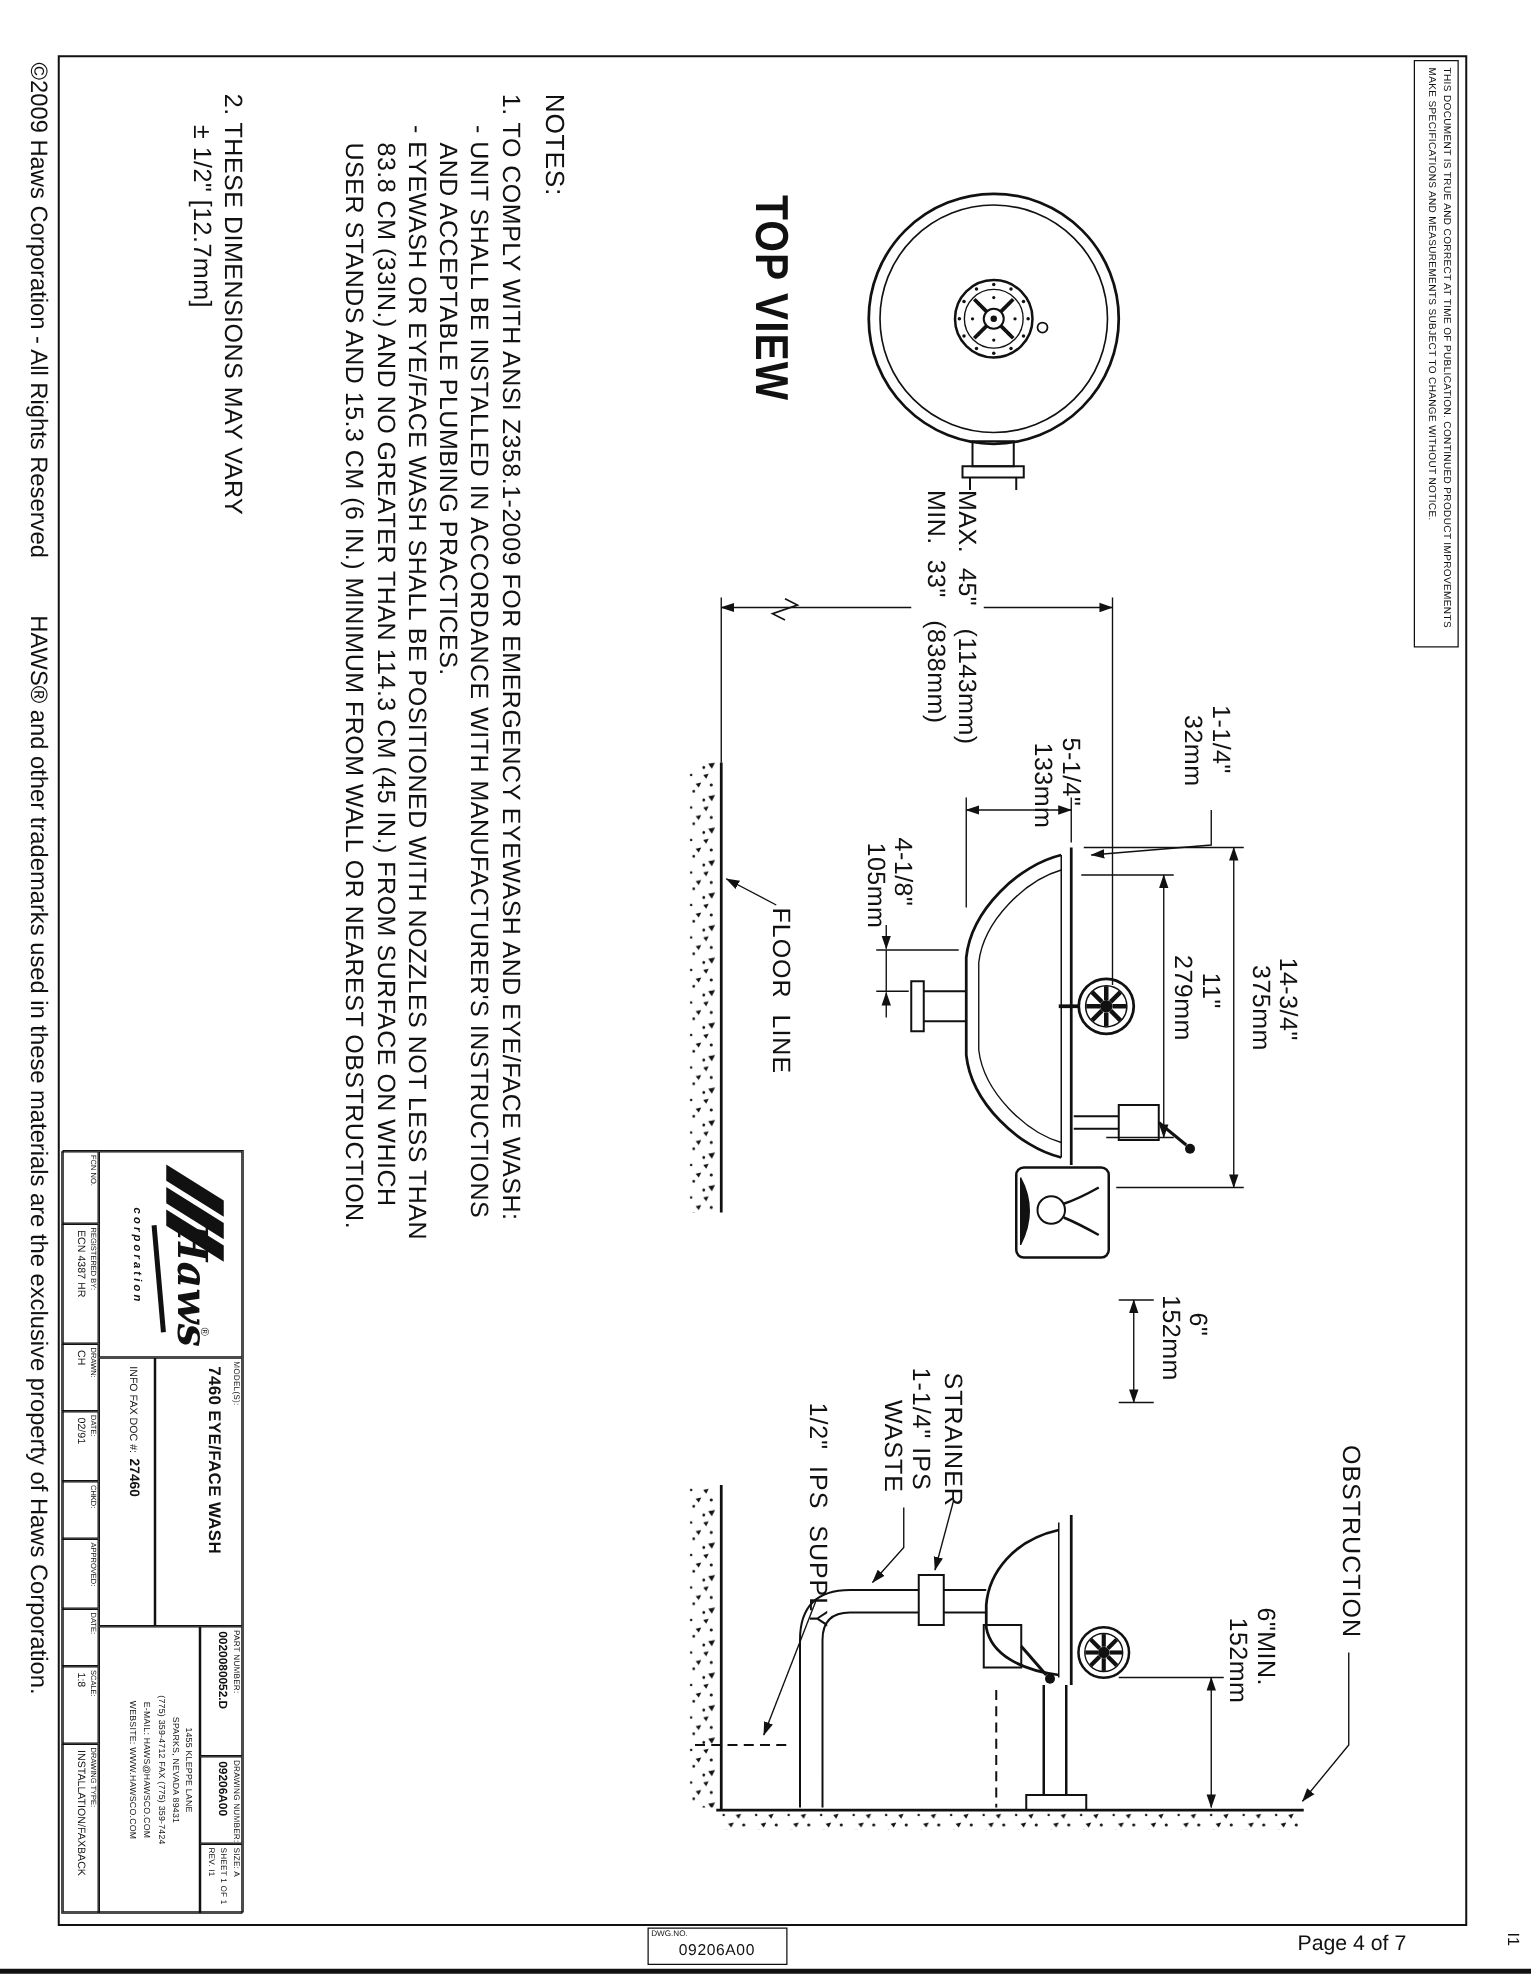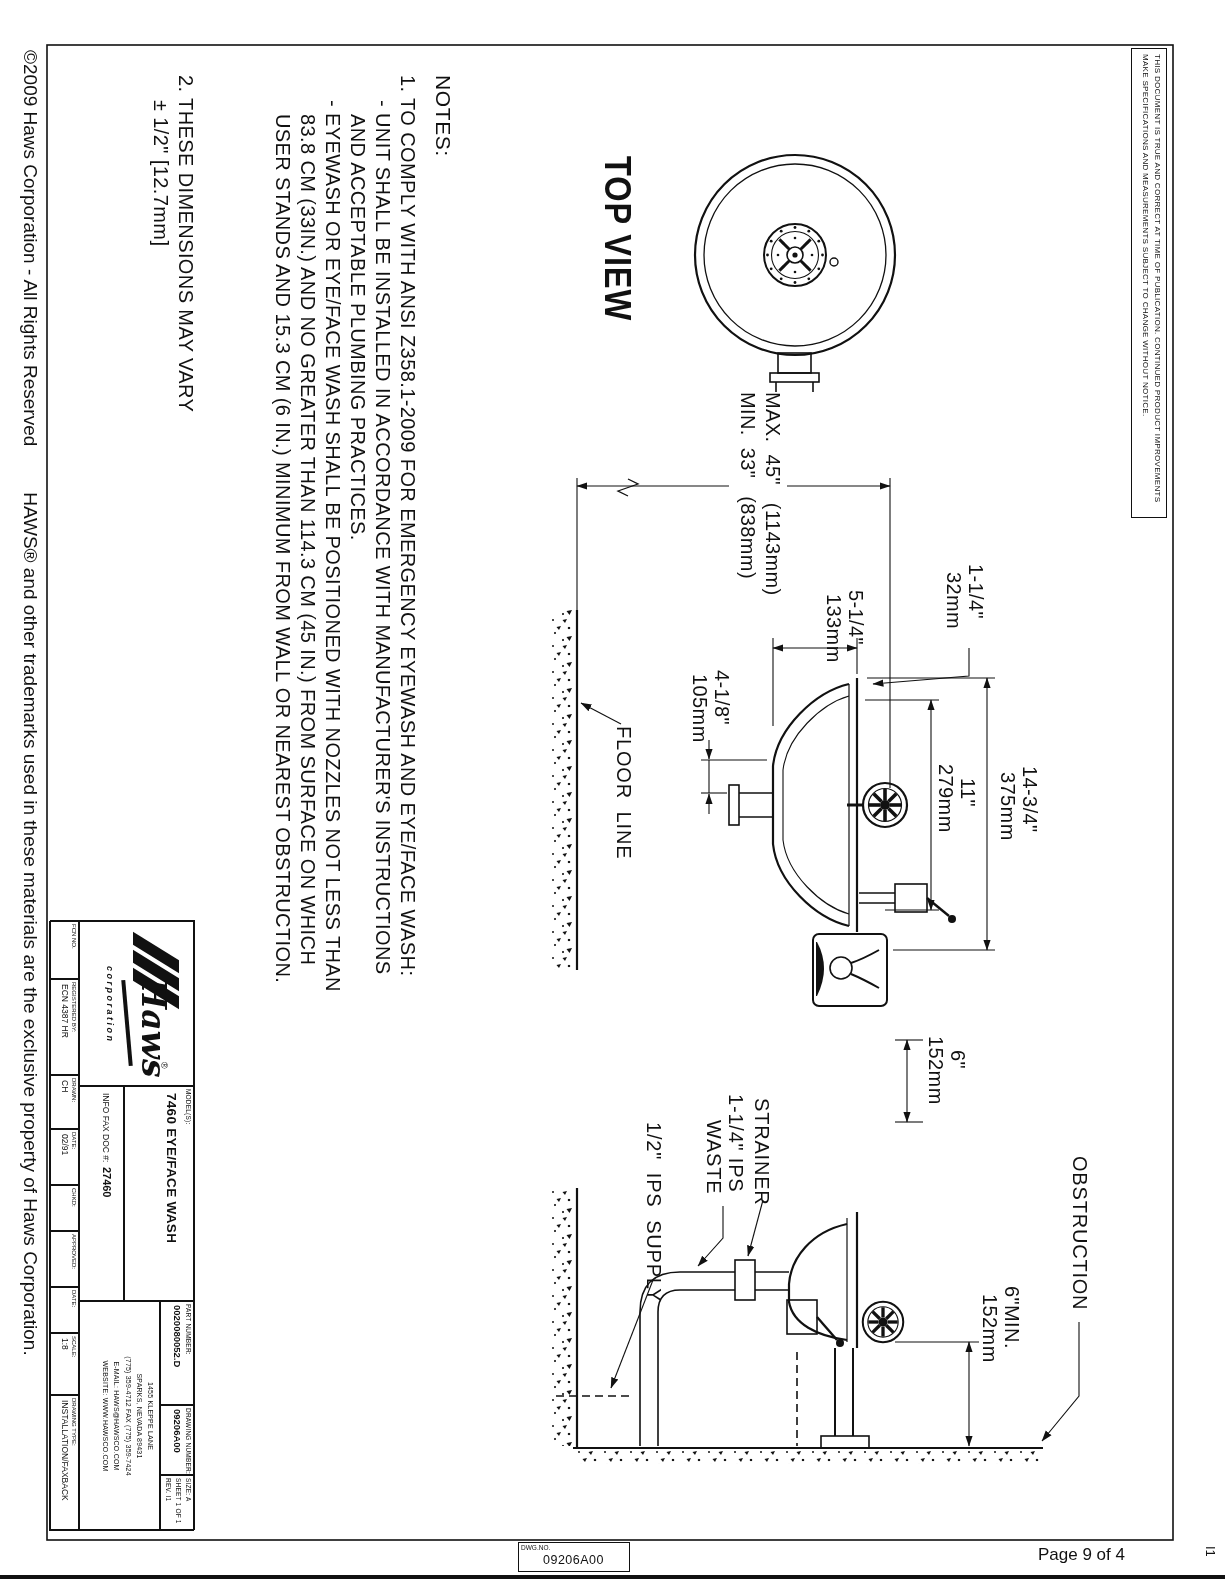--- a/index.html
+++ b/index.html
@@ -342,16 +342,16 @@
     <div class="copyright">
       <span>©2009 Haws Corporation - All Rights Reserved</span>
       <span>HAWS® and other trademarks used in these materials are the exclusive property of Haws Corporation.</span>
     </div>
   </div>
 
   <div class="dwg-box">
     <span class="dwg-l">DWG.NO.</span>
     <span class="dwg-n">09206A00</span>
   </div>
-  <div class="t page-num" style="left:1038px;top:1546px">Page 9 of 4</div>
+  <div class="t page-num" style="left:1038px;top:1546px">Page 4 of 7</div>
   <div class="footer-rule"></div>
 
 </div>
 
 </body></html>

